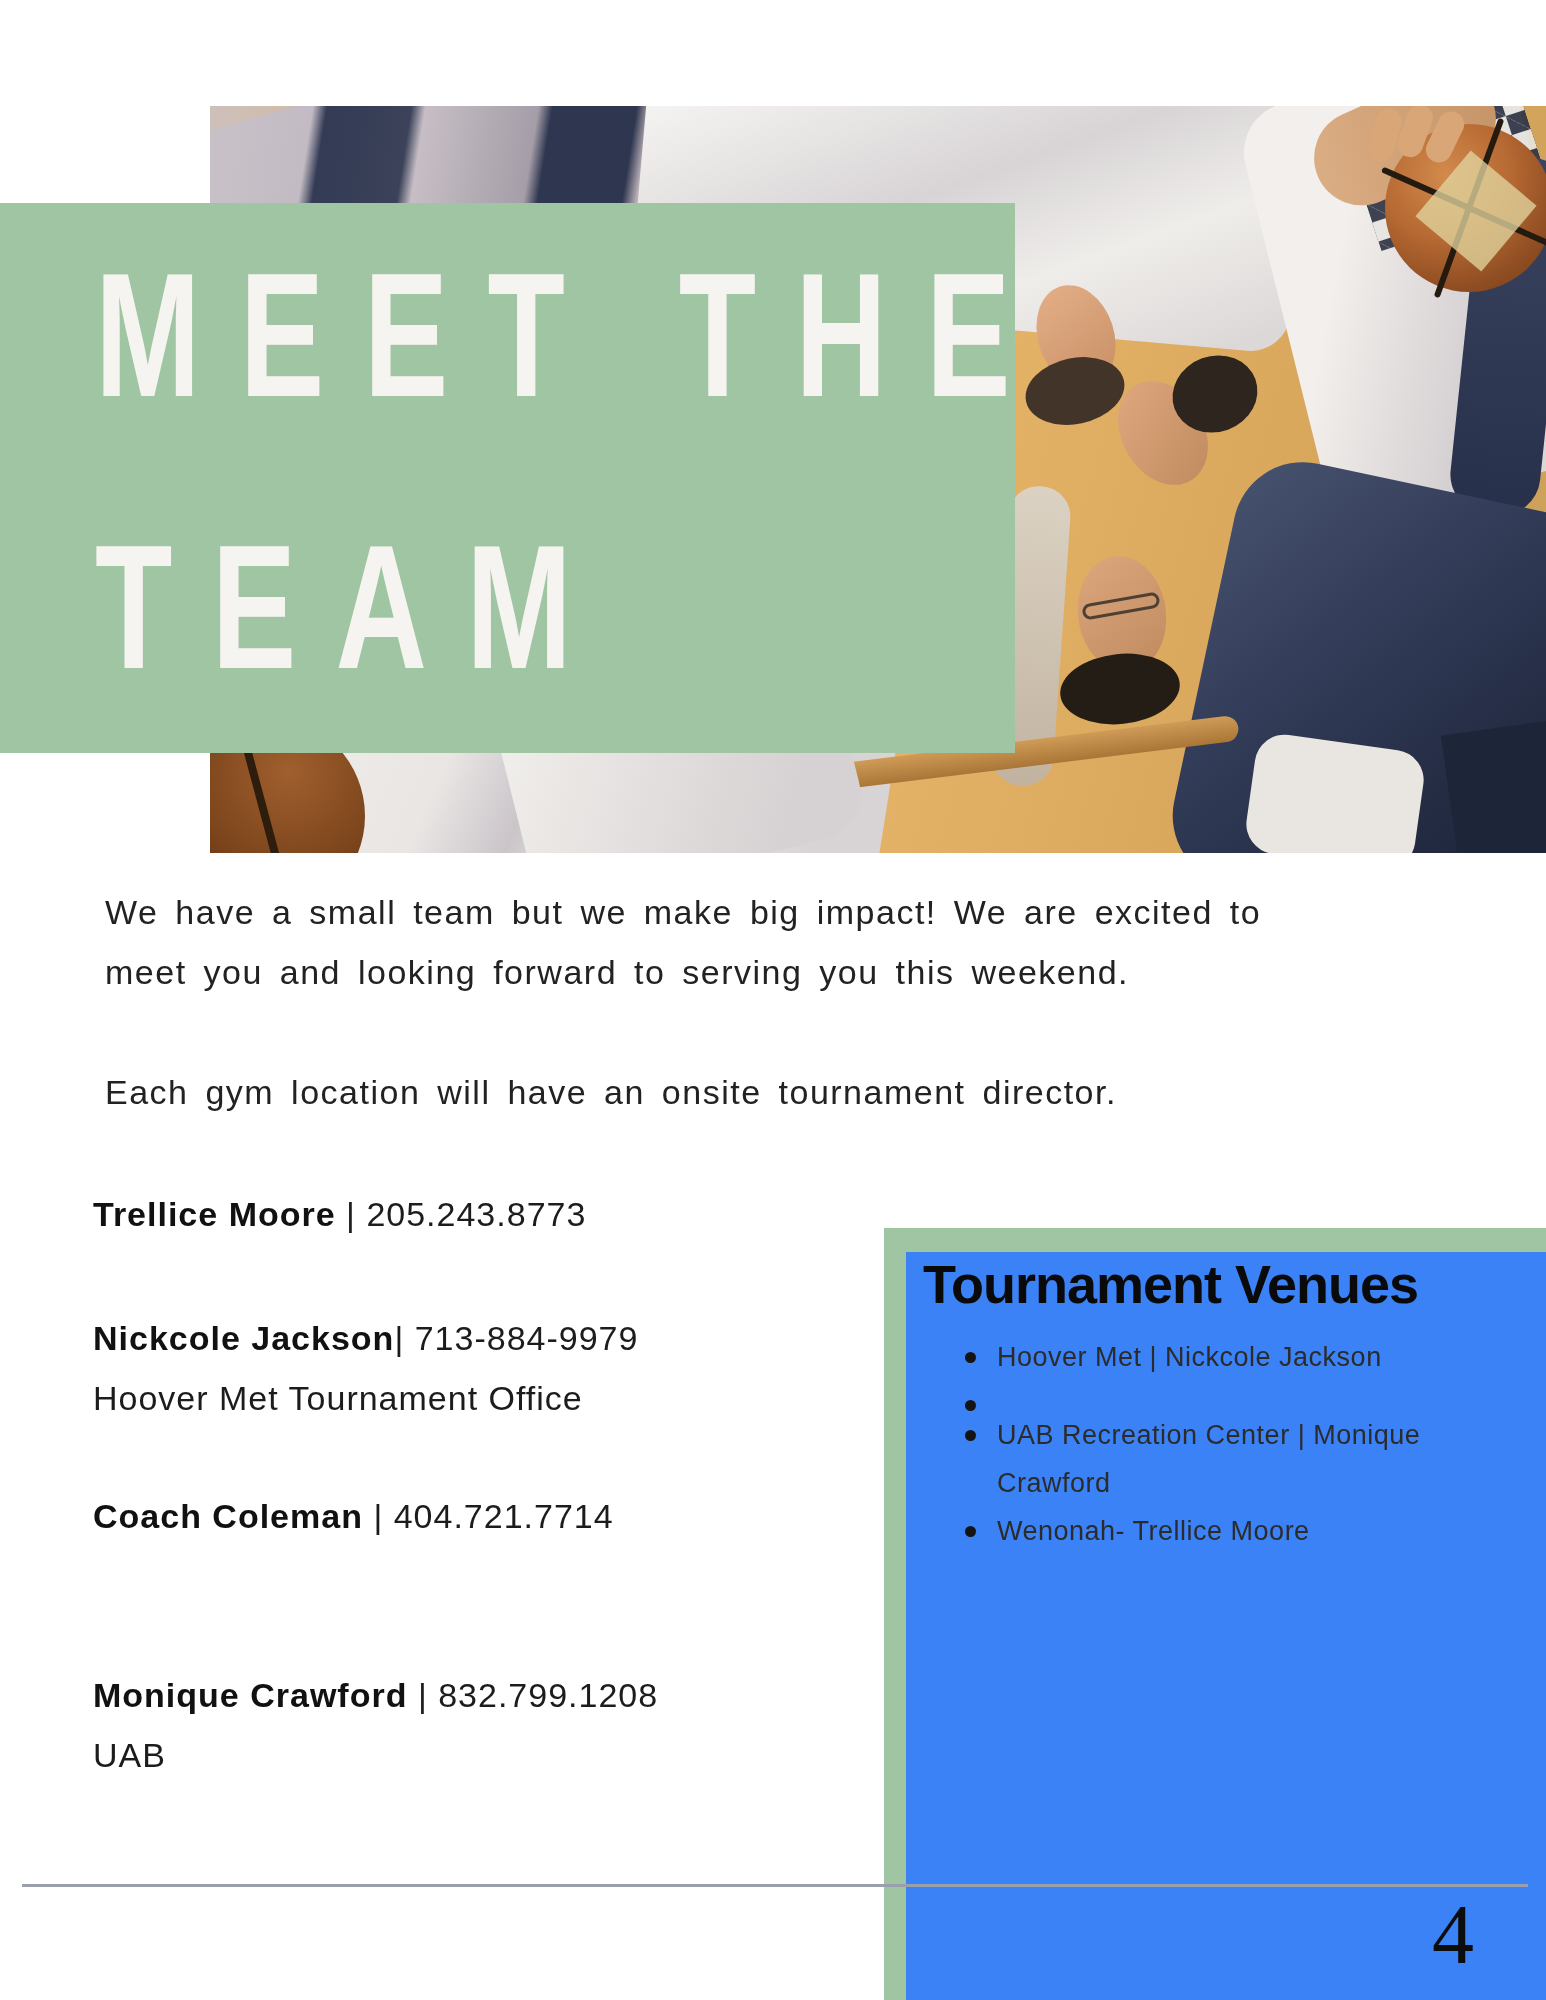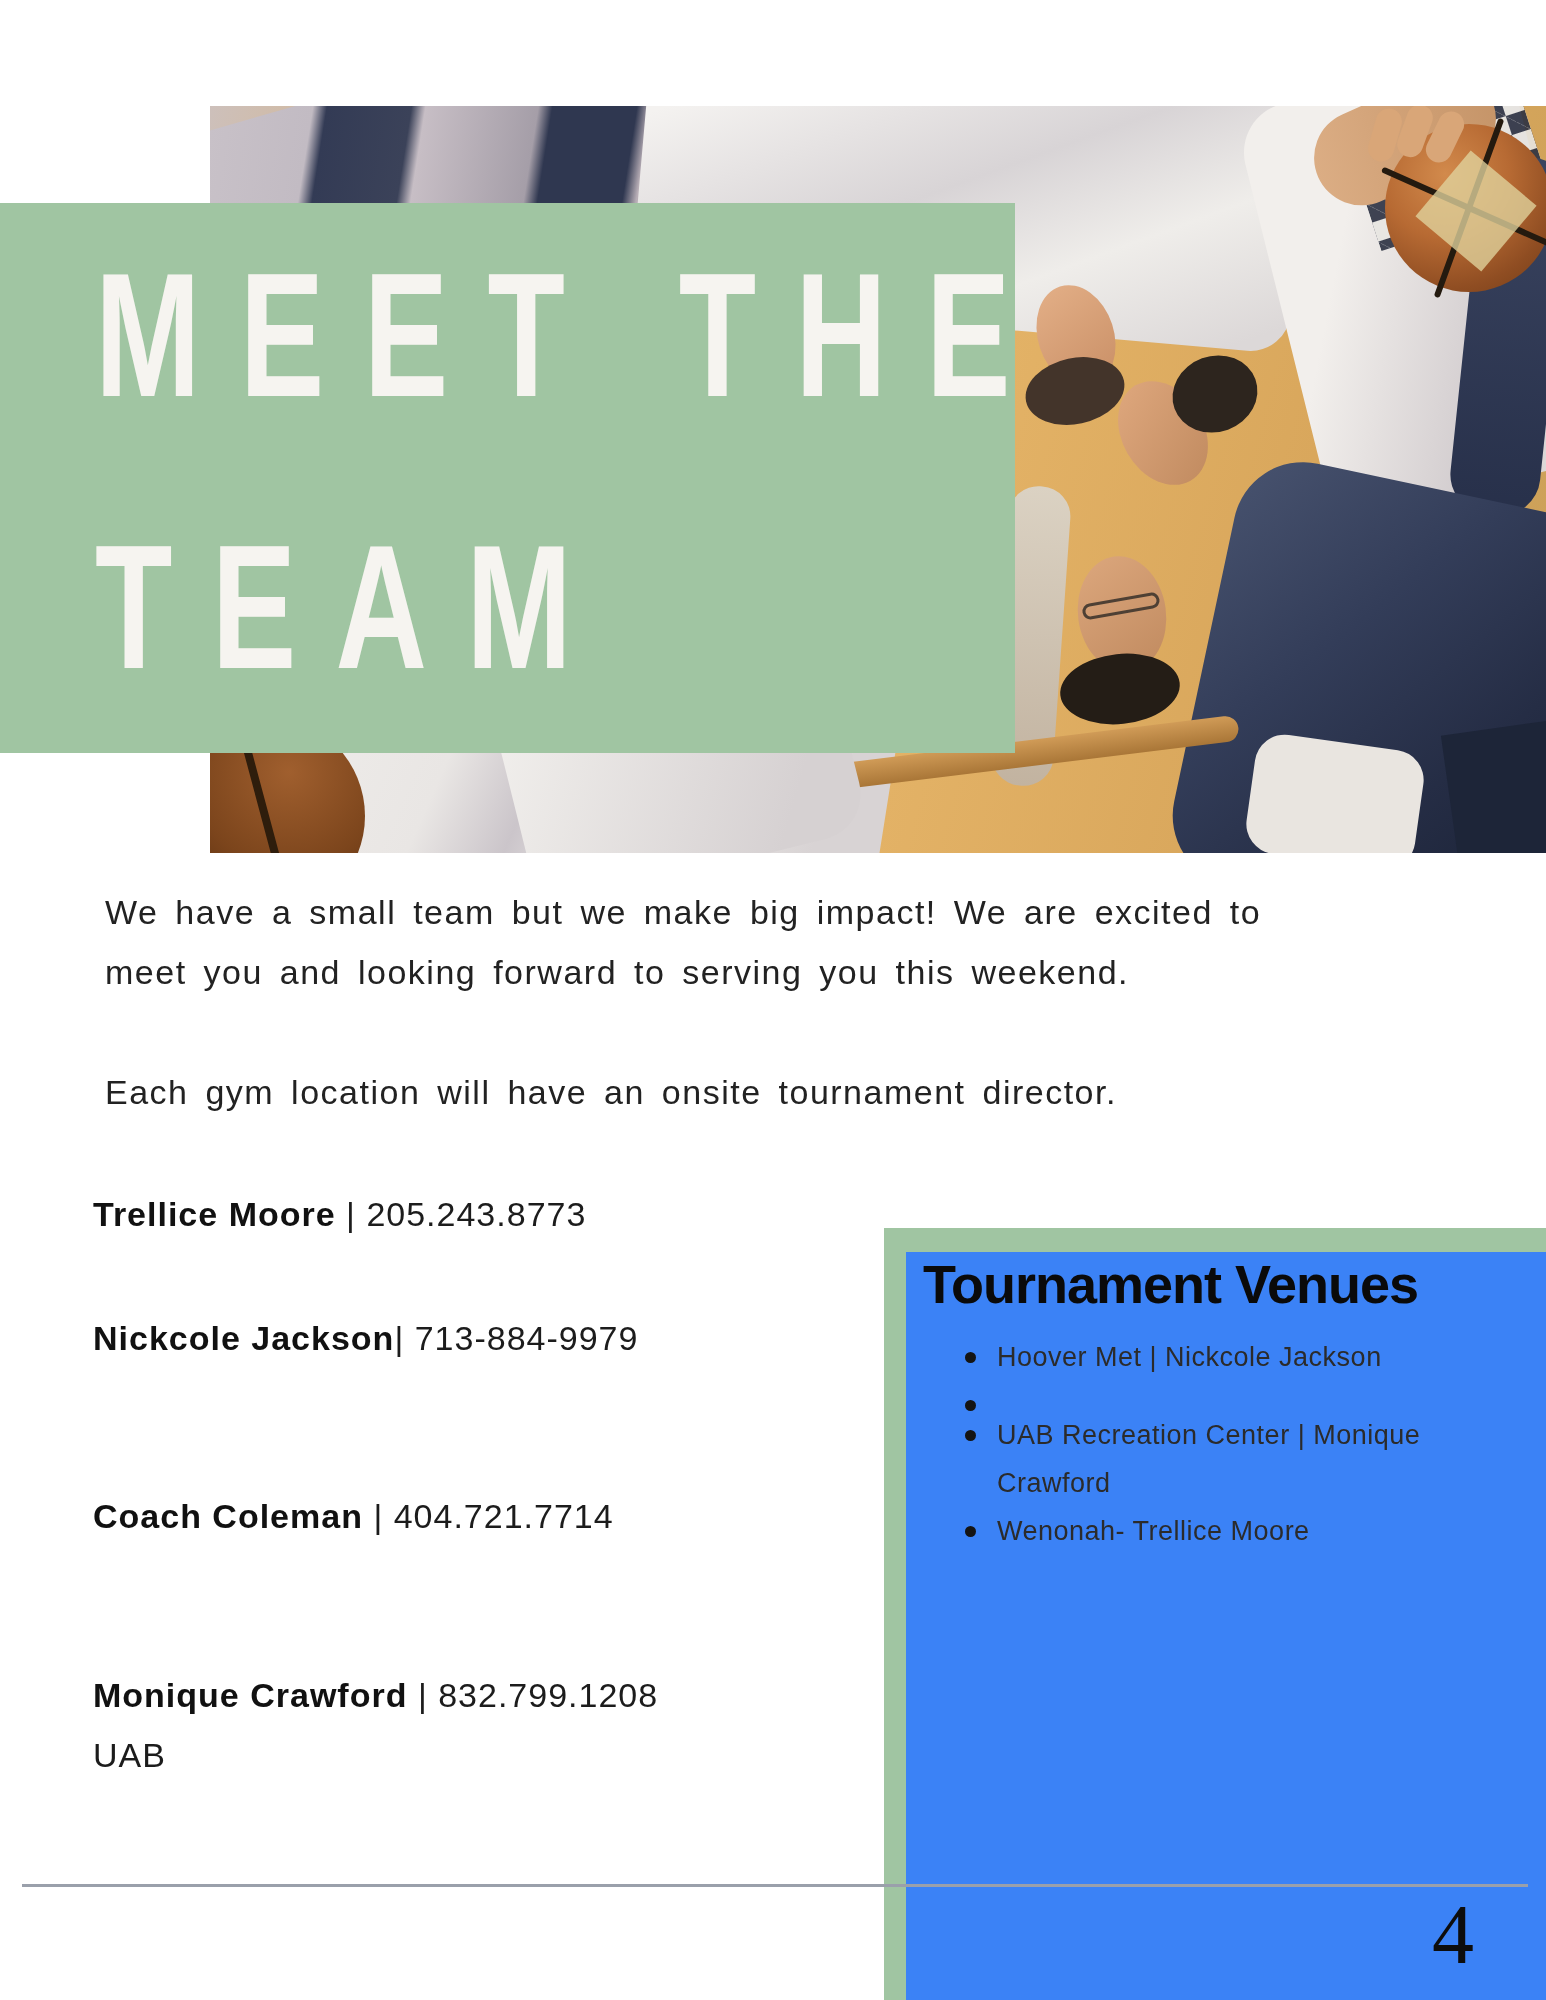--- a/index.html
+++ b/index.html
@@ -209,20 +209,21 @@
   </div>
 
   <p class="intro-p intro-p2">Each gym location will have an onsite tournament director.</p>
   <p class="intro-p intro-p1">We have a small team but we make big impact! We are excited to meet you and looking forward to serving you this weekend.</p>
 
   <div class="contact c1">
     <div><span class="cname">Trellice Moore</span><span> | </span><span>205.243.8773</span></div>
   </div>
   <div class="contact c2">
     <div><span class="cname">Nickcole Jackson</span><span>| </span><span>713-884-9979</span></div>
+    <div>Hoover Met Tournament Office</div>
   </div>
   <div class="contact c3">
     <div><span class="cname">Coach Coleman</span><span> | </span><span>404.721.7714</span></div>
   </div>
   <div class="contact c4">
     <div><span class="cname">Monique Crawford</span><span> | </span><span>832.799.1208</span></div>
     <div>UAB</div>
   </div>
 
   <div class="venues-box">

